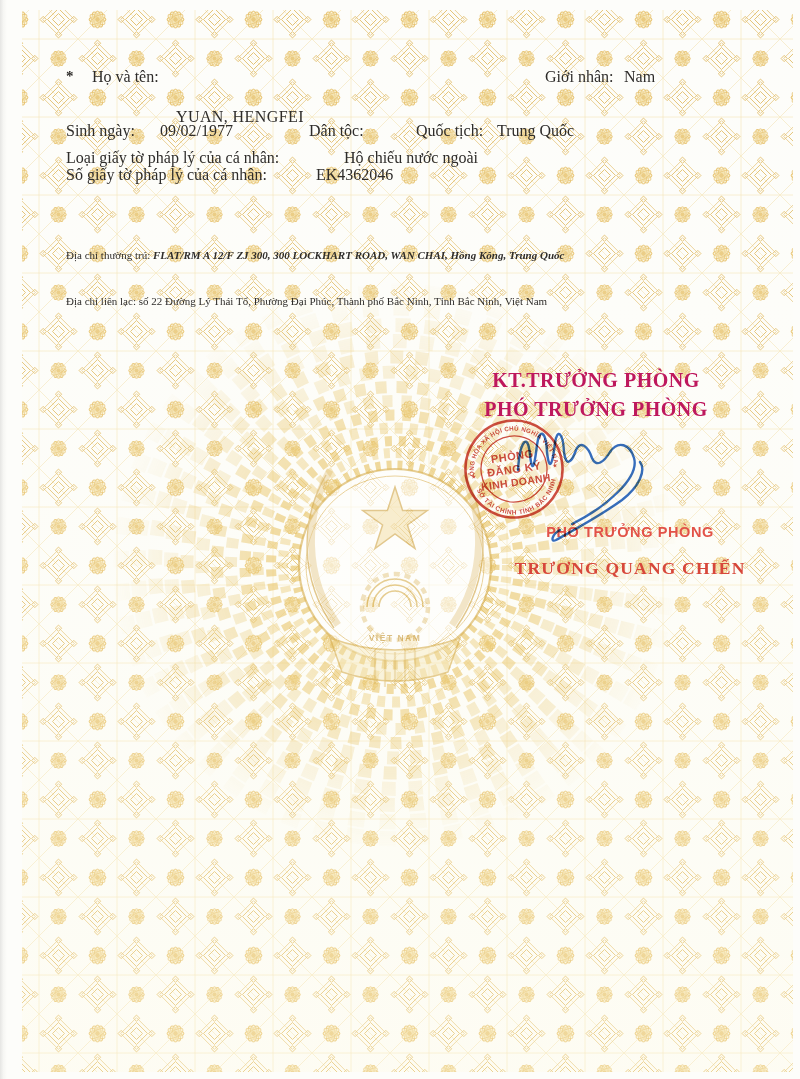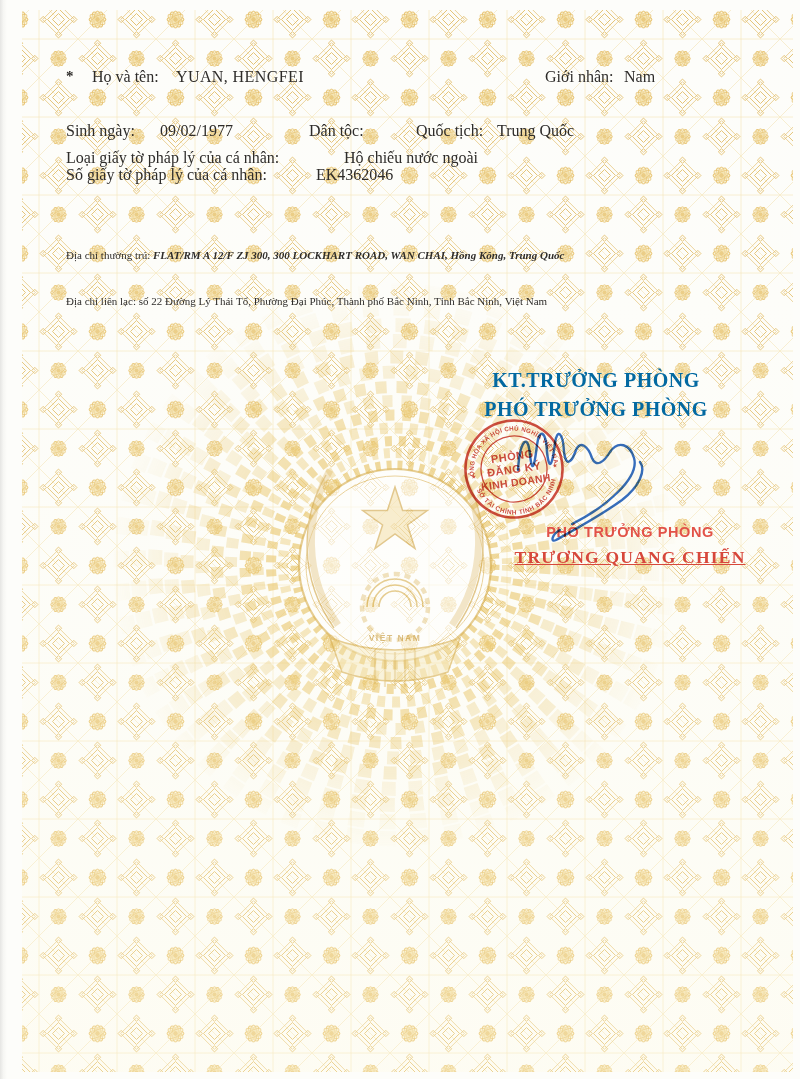--- a/index.html
+++ b/index.html
@@ -7,28 +7,28 @@
         font-family:"Liberation Serif","DejaVu Serif",serif;color:#2e2c2a;}
   .bg-svg{position:absolute;left:0;top:0;z-index:0;}
   .scan-edge{position:absolute;left:0;top:0;width:7px;height:1079px;z-index:1;
         background:linear-gradient(to right,rgba(90,90,90,.14),rgba(120,120,120,.05),transparent);}
   .row{position:absolute;left:0;width:800px;height:24px;z-index:2;font-size:16px;line-height:21px;}
   .abs{position:absolute;white-space:nowrap;}
   .para{position:absolute;z-index:2;font-size:11px;line-height:21.5px;}
   .ital{}
   .bi{font-style:italic;font-weight:bold;}
   .ast{font-weight:bold;font-size:15px;}
-  .name-caps{letter-spacing:.4px;}
+  .name-caps{letter-spacing:.4px;margin-top:40px;}
   .heading-block{position:absolute;left:446px;top:366px;width:300px;text-align:center;z-index:2;
-        font-weight:bold;font-size:20px;line-height:29px;color:#0369a1;letter-spacing:.5px;}
+        font-weight:bold;font-size:20px;line-height:29px;color:#be185d;letter-spacing:.5px;}
   .signer-block{position:absolute;left:500px;top:523px;width:260px;text-align:center;z-index:3;}
   .signer-title{font-family:"Liberation Sans","DejaVu Sans",sans-serif;font-weight:bold;
         font-size:14.5px;color:#e25248;letter-spacing:.6px;line-height:18px;}
   .signer-name{font-family:"Liberation Serif","DejaVu Serif",serif;font-weight:bold;
-        font-size:17.5px;color:#d7473b;letter-spacing:1.2px;line-height:22px;margin-top:5px;text-decoration:underline;}
+        font-size:17.5px;color:#d7473b;letter-spacing:1.2px;line-height:22px;margin-top:16px;}
   .stamp-svg{position:absolute;left:449px;top:404px;z-index:4;mix-blend-mode:multiply;opacity:.93;}
   .sig-svg{position:absolute;left:495px;top:412px;z-index:5;mix-blend-mode:multiply;opacity:.95;}
 </style>
 </head>
 <body>
 
 <div class="page">
 
   <svg class="bg-svg" width="800" height="1079" viewBox="0 0 800 1079">
     <defs>

